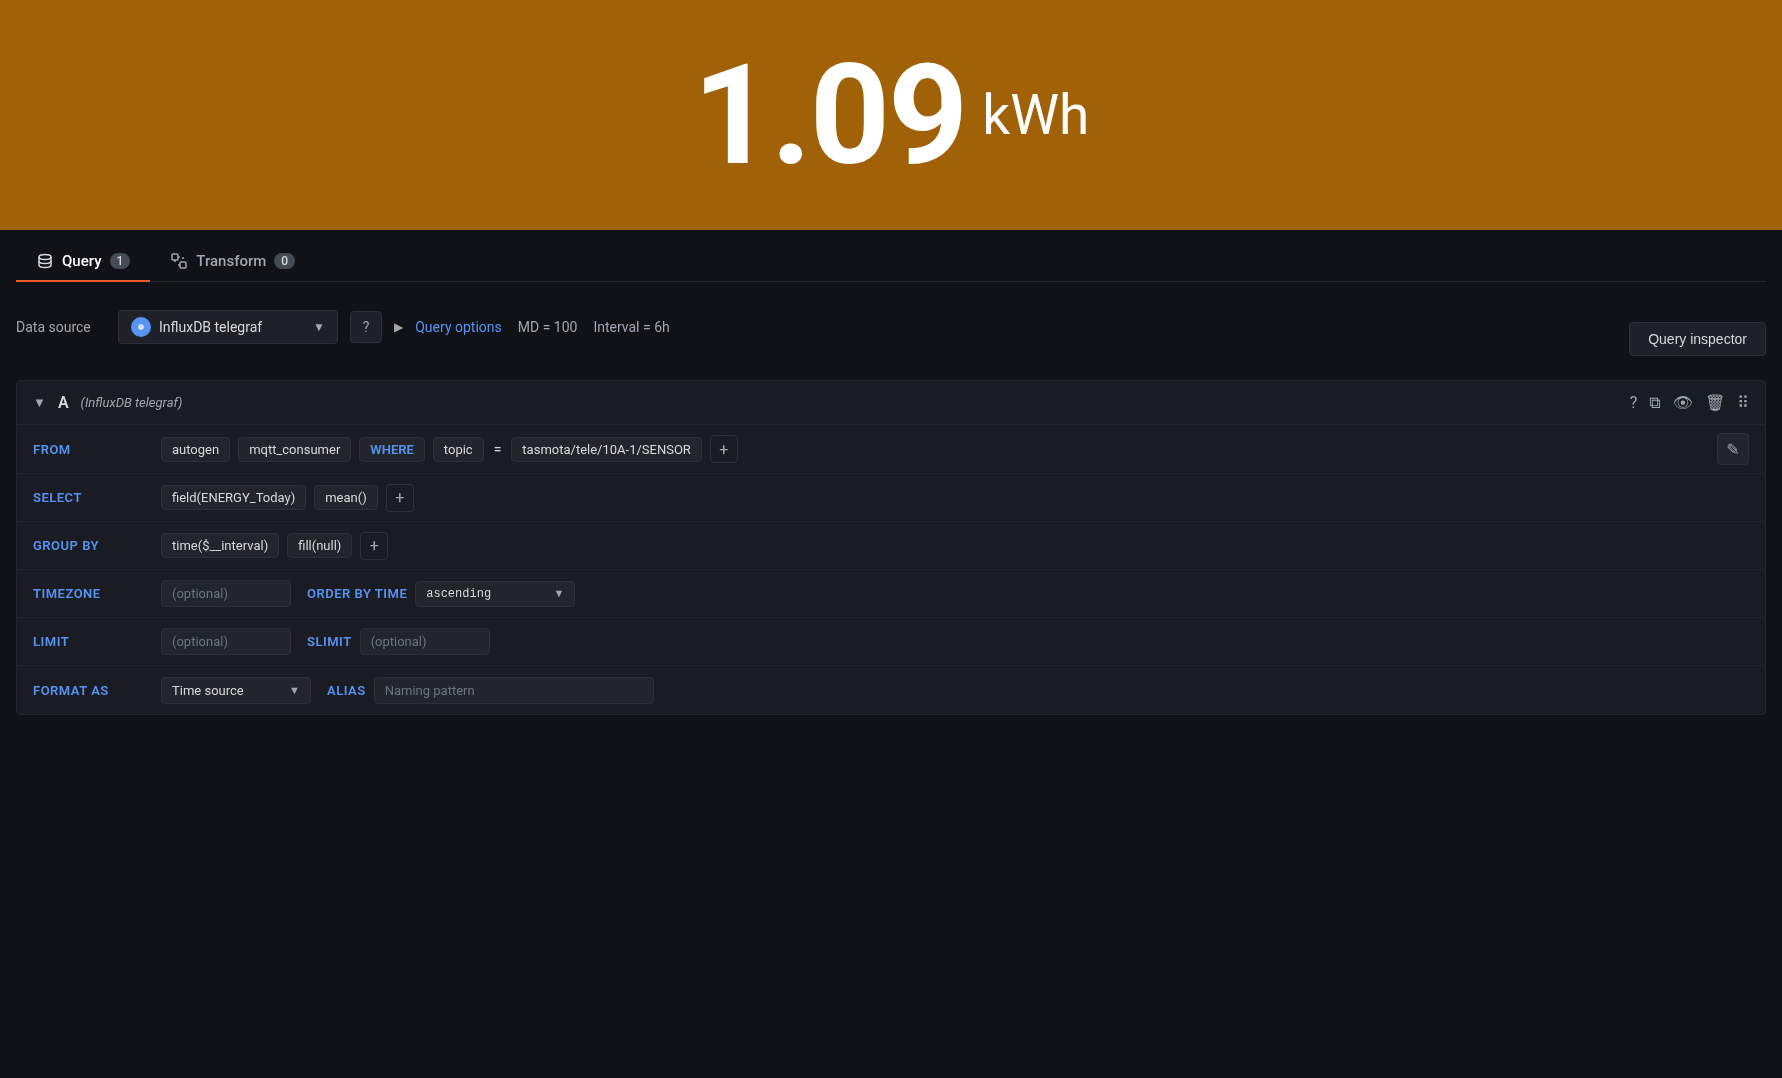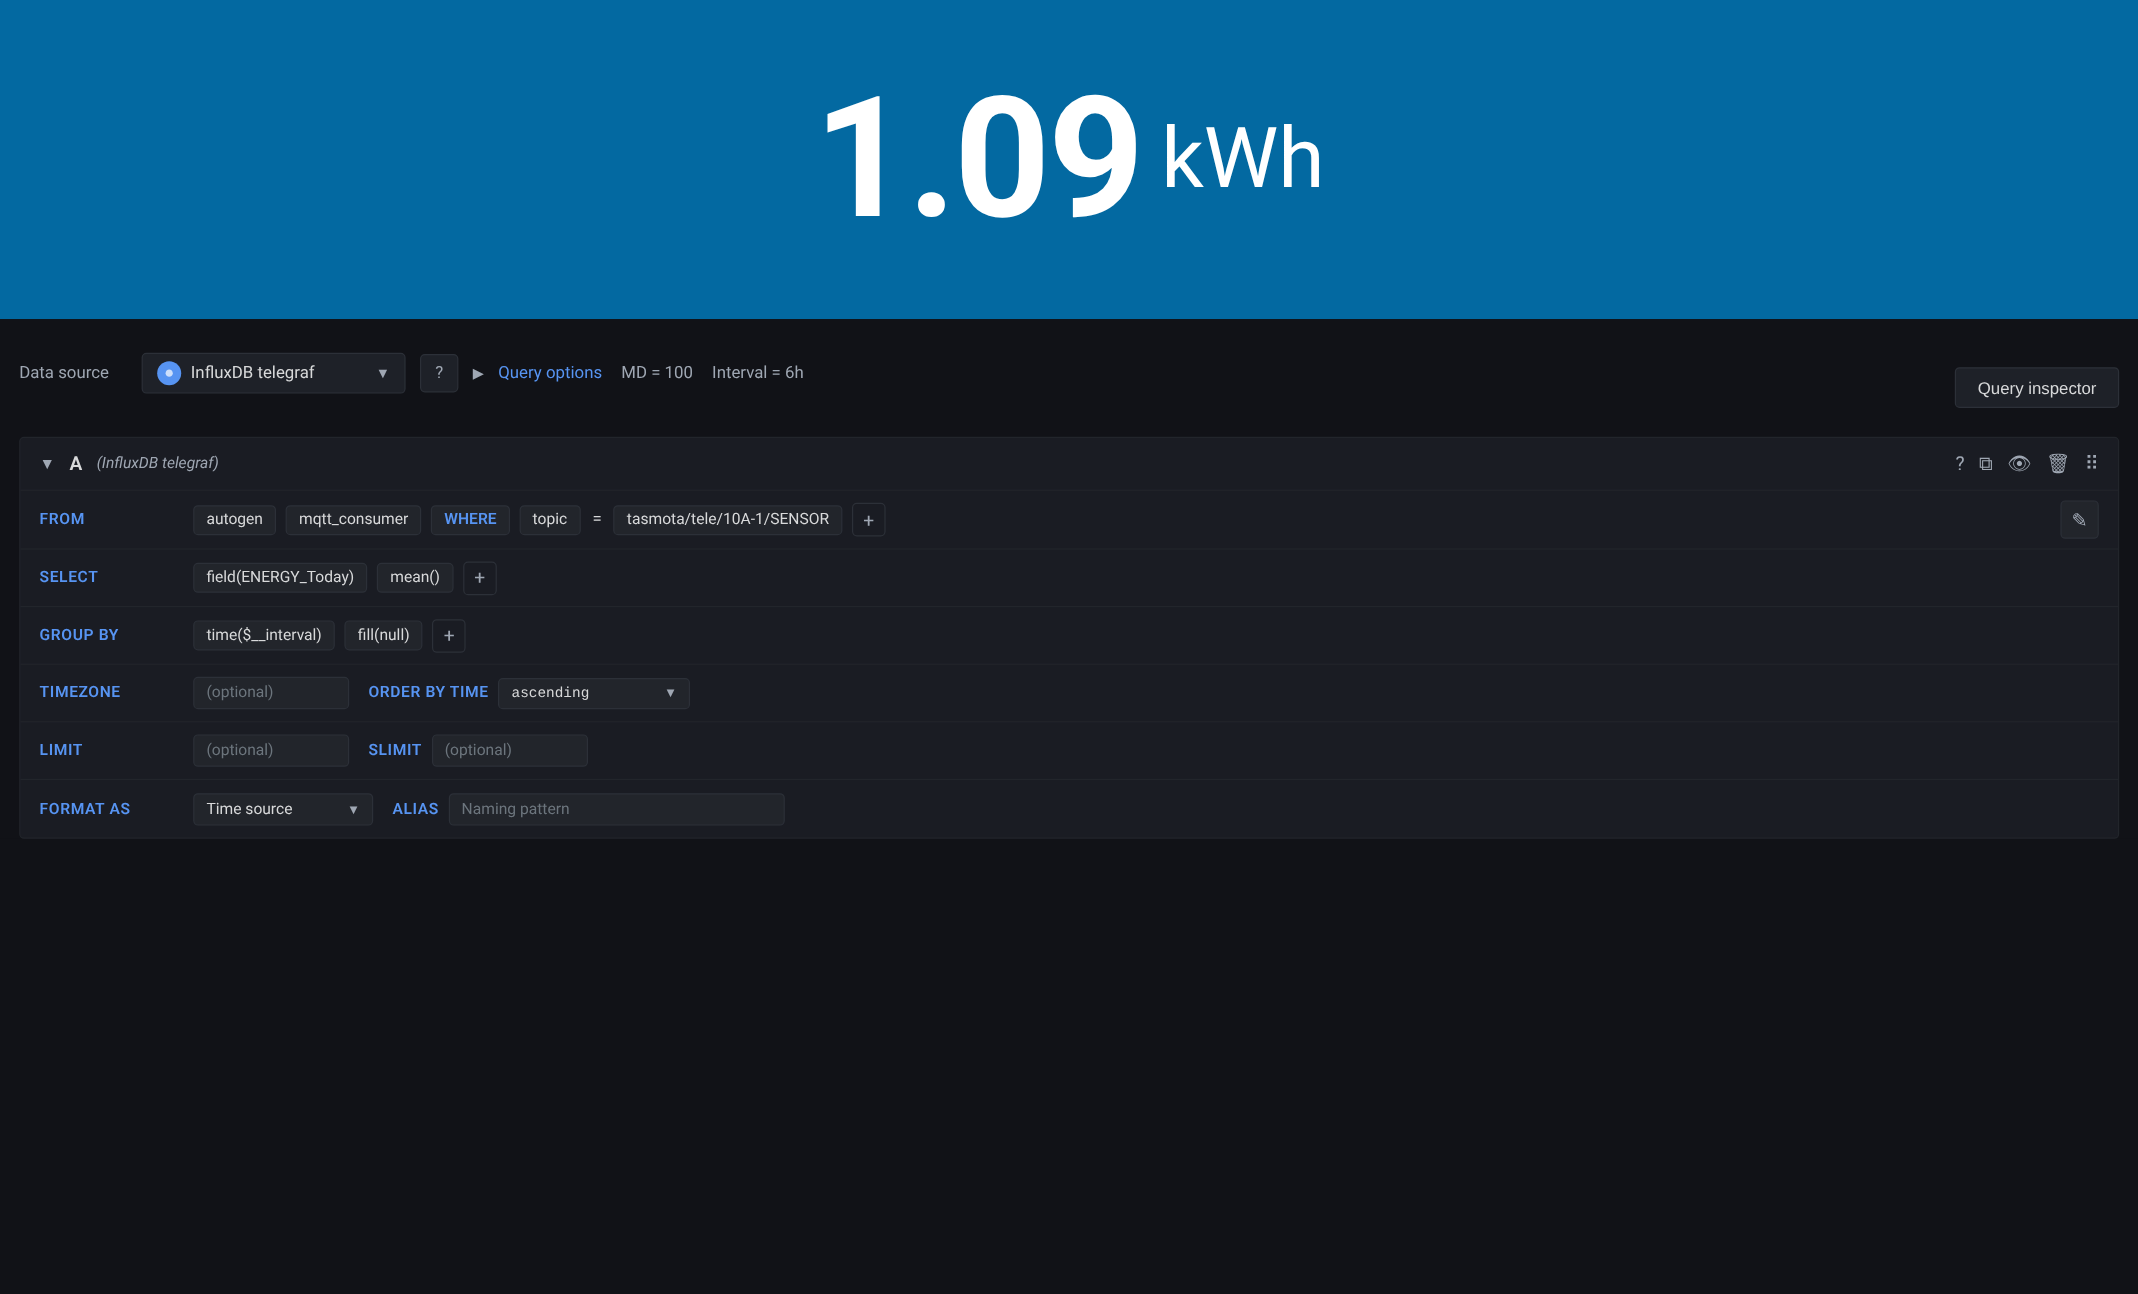--- a/index.html
+++ b/index.html
@@ -6,36 +6,36 @@
     body {
       background: #111217;
       font-family: -apple-system, BlinkMacSystemFont, 'Segoe UI', Roboto, sans-serif;
       color: #d8d9da;
       width: 1782px;
       min-height: 1078px;
     }
 
     
     .metric-panel {
-      background: #0369a1;
+      background: #a16207;
       width: 100%;
-      height: 266px;
+      height: 230px;
       display: flex;
       align-items: center;
       justify-content: center;
     }
     .metric-value {
       font-size: 140px;
       font-weight: 700;
       color: #fff;
       letter-spacing: -2px;
       line-height: 1;
     }
     .metric-unit {
-      font-size: 70px;
+      font-size: 55px;
       font-weight: 400;
       color: #fff;
       margin-left: 16px;
       align-self: center;
     }
 
     
     .query-section {
       padding: 0 16px;
       background: #111217;
@@ -326,20 +326,44 @@
 </head>
 <body>
 
 <div class="metric-panel">
   <span class="metric-value">1.09</span>
   <span class="metric-unit">kWh</span>
 </div>
 
 <div class="query-section">
 
+  <div class="tabs-bar">
+    <div class="tab active">
+      <span class="tab-icon">
+        <svg width="16" height="16" viewBox="0 0 16 16" fill="none">
+          <ellipse cx="8" cy="4" rx="6" ry="2.5" stroke="#d8d9da" stroke-width="1.5"></ellipse>
+          <path d="M2 4v4c0 1.38 2.69 2.5 6 2.5s6-1.12 6-2.5V4" stroke="#d8d9da" stroke-width="1.5" fill="none"></path>
+          <path d="M2 8v4c0 1.38 2.69 2.5 6 2.5s6-1.12 6-2.5V8" stroke="#d8d9da" stroke-width="1.5" fill="none"></path>
+        </svg>
+      </span>
+      <span>Query</span>
+      <span class="tab-badge">1</span>
+    </div>
+    <div class="tab">
+      <span class="tab-icon">
+        <svg width="16" height="16" viewBox="0 0 16 16" fill="none">
+          <rect x="1" y="1" width="6" height="6" rx="1" stroke="#9fa7b3" stroke-width="1.5" fill="none"></rect>
+          <rect x="9" y="9" width="6" height="6" rx="1" stroke="#9fa7b3" stroke-width="1.5" fill="none"></rect>
+          <path d="M7 4h2M12 4v2M4 7v2M7 12h2" stroke="#9fa7b3" stroke-width="1.5"></path>
+        </svg>
+      </span>
+      <span>Transform</span>
+      <span class="tab-badge">0</span>
+    </div>
+  </div>
 
   <div class="datasource-row">
     <span class="datasource-label">Data source</span>
     <div class="datasource-select">
       <div class="datasource-select-icon">
         <svg width="14" height="14" viewBox="0 0 14 14" fill="none">
           <circle cx="7" cy="7" r="6" fill="#5794f2"></circle>
           <path d="M4 7c0-1.66 1.34-3 3-3s3 1.34 3 3-1.34 3-3 3-3-1.34-3-3z" fill="#fff" opacity="0.7"></path>
         </svg>
       </div>

